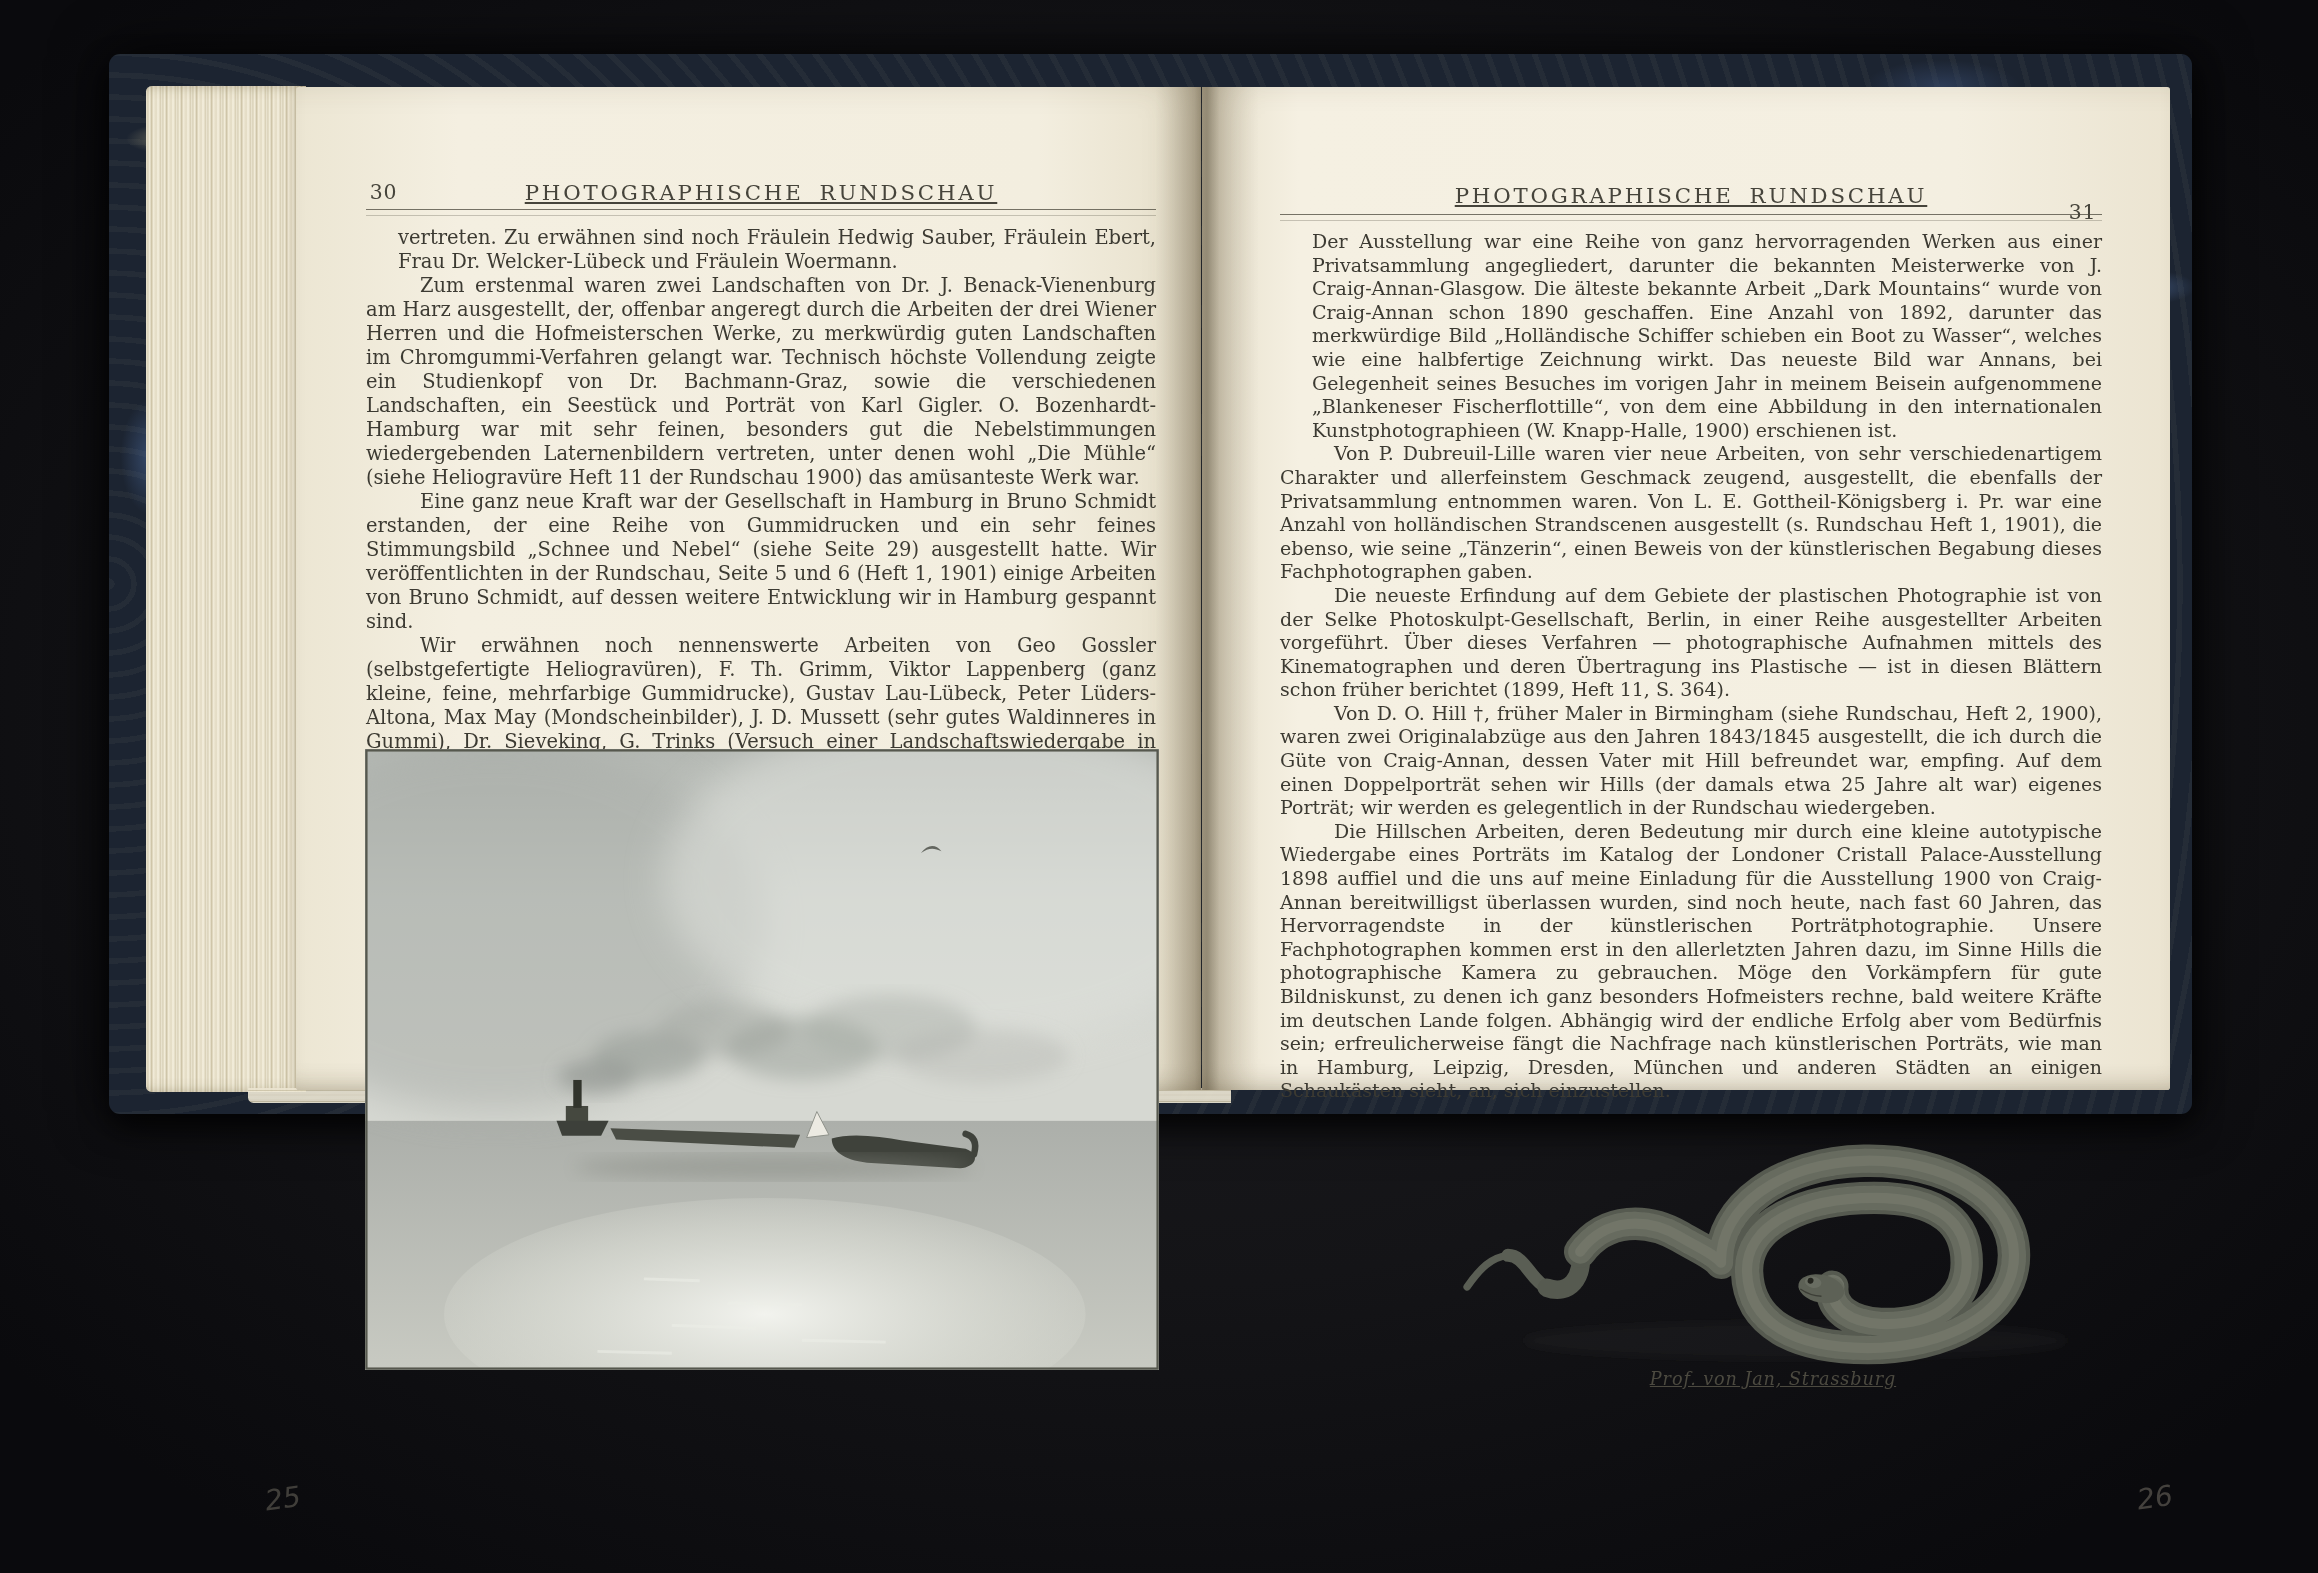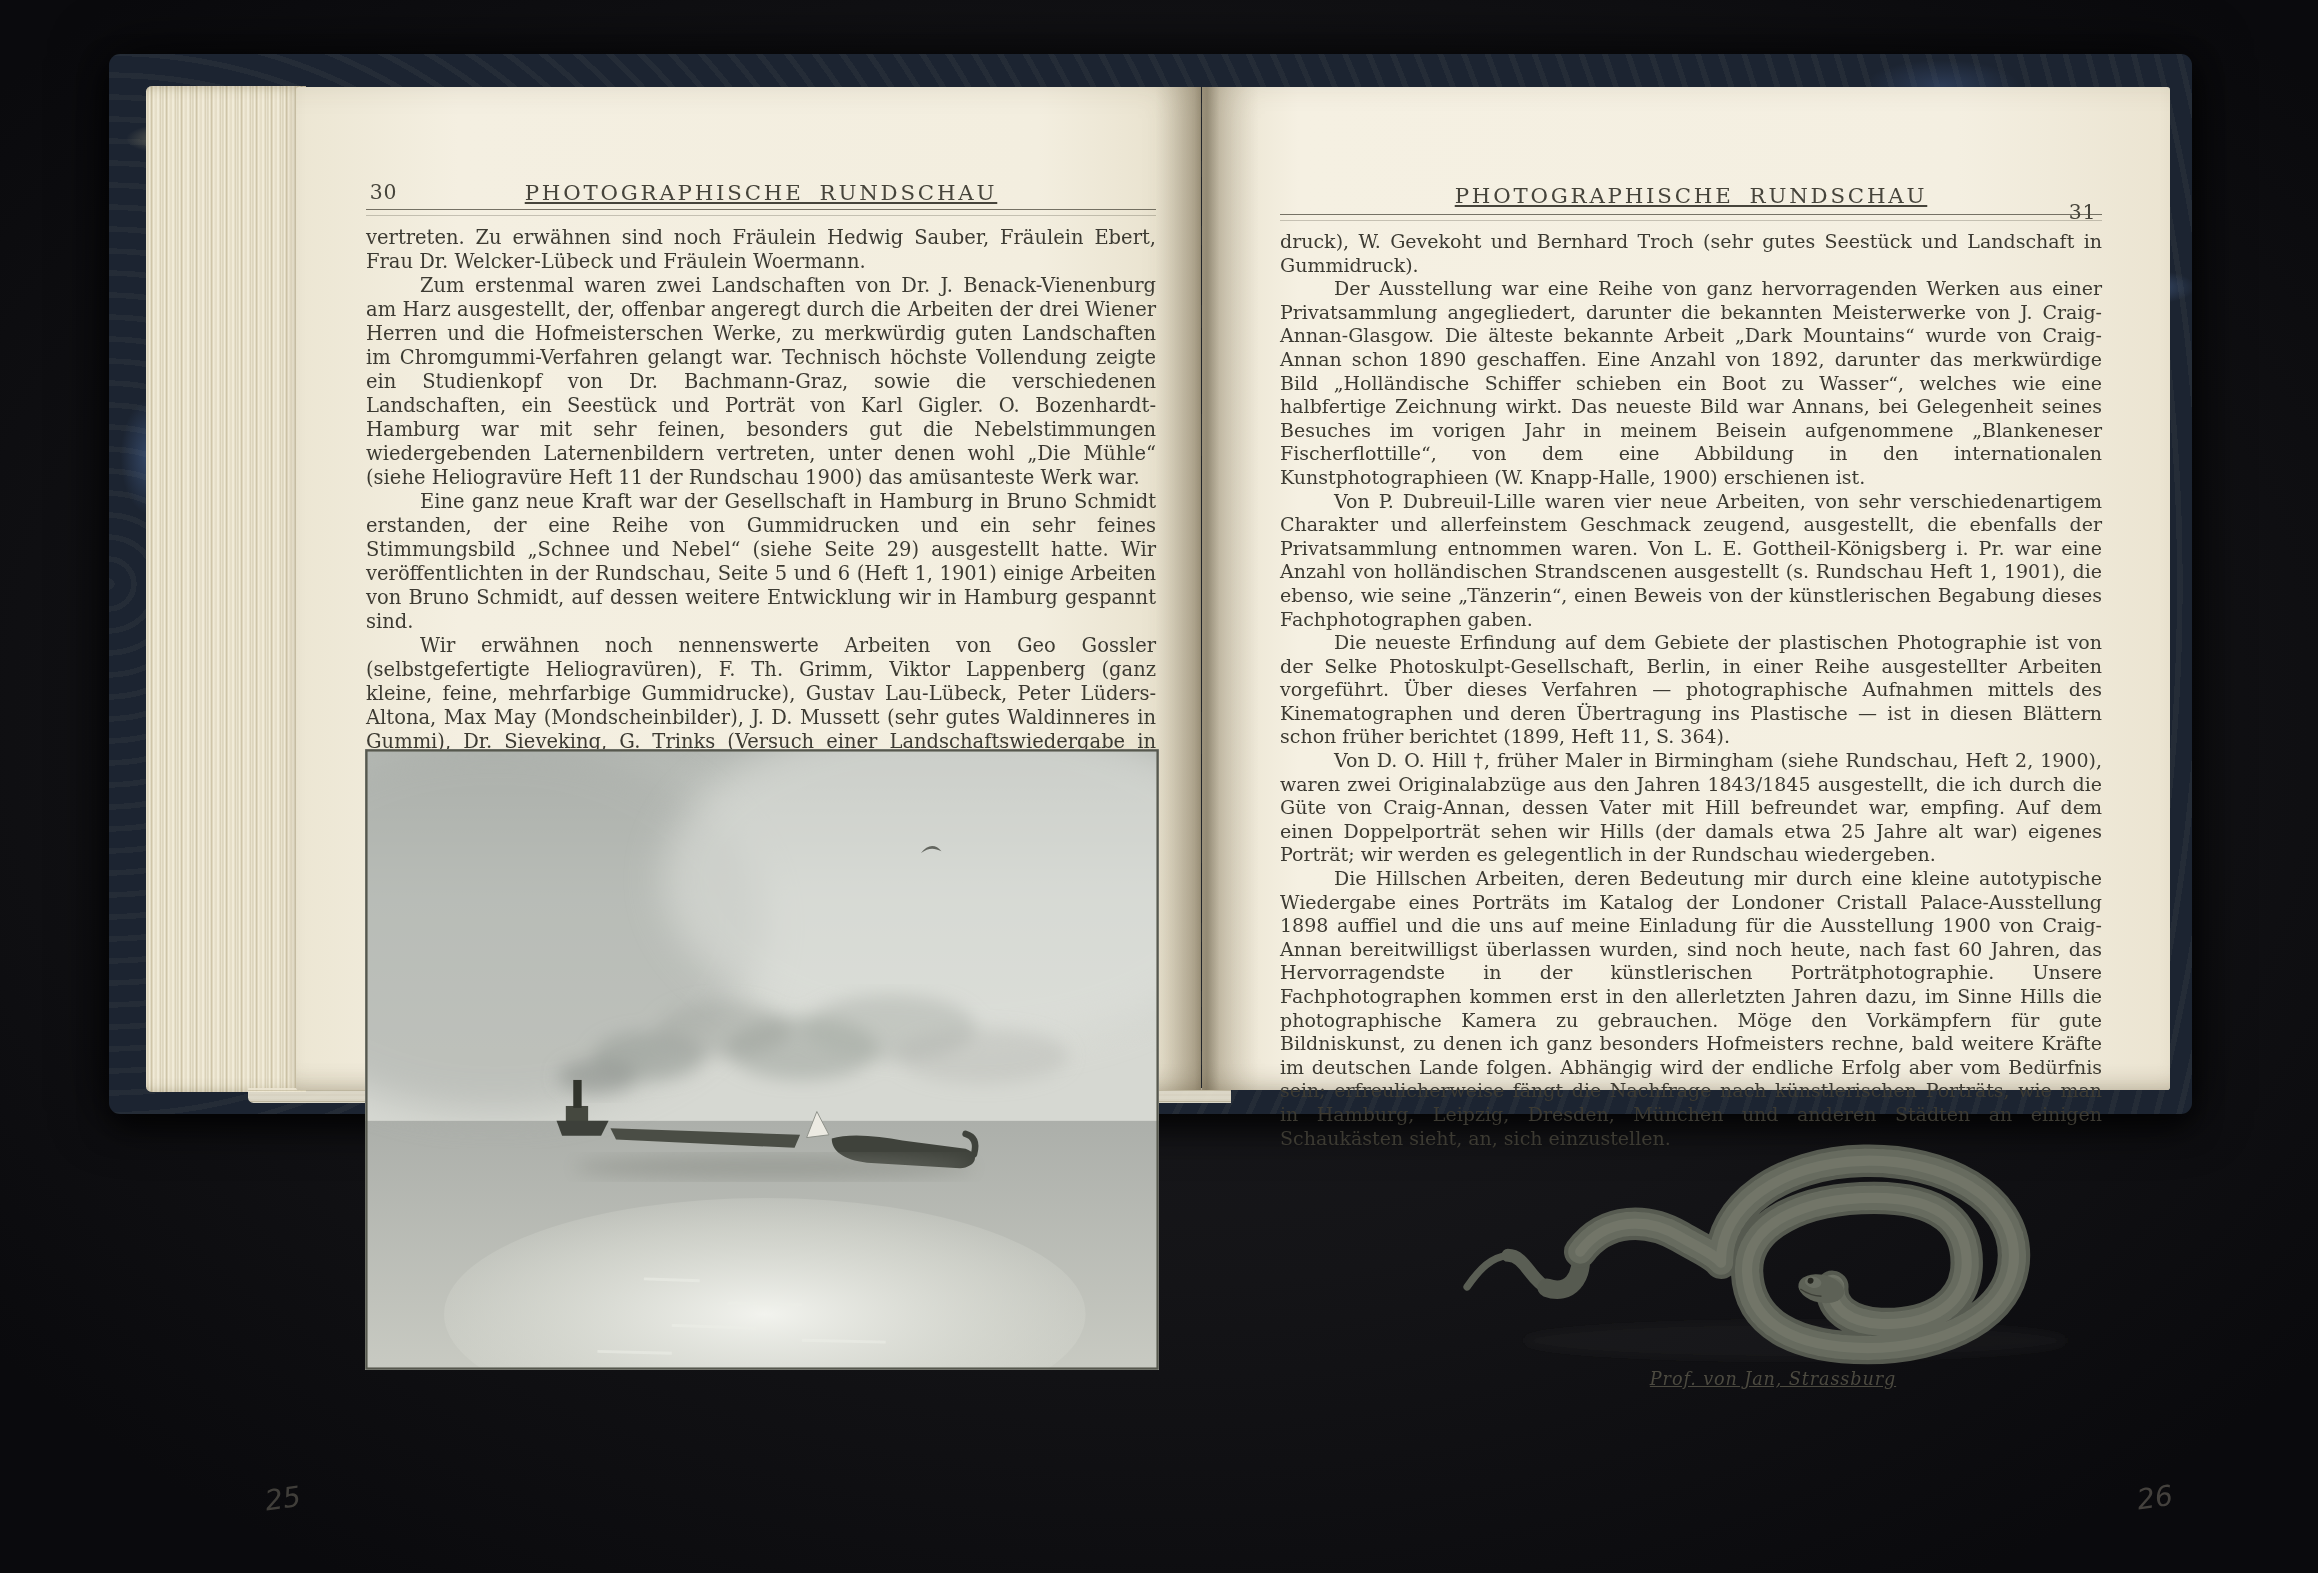--- a/index.html
+++ b/index.html
@@ -69,21 +69,21 @@
     text-decoration:underline;
   }
   .pageno{position:absolute; top:0; font-size:20.4px; color:#46443b; letter-spacing:0.9px;}
   .rule{position:absolute; height:4.6px;
     border-top:1.9px solid rgba(75,72,60,.75);
     border-bottom:0.9px solid rgba(75,72,60,.28);}
   .body{position:absolute; text-align:justify;}
   .page.left  .body{top:139px; left:70px; width:790px; font-size:19.5px;  line-height:24px;}
   .page.right .body{top:143px; left:78px; width:822px; font-size:19px; line-height:23.6px;}
   .body p{margin:0; text-indent:54px;}
-  .body p:first-child{text-indent:0;}
+  .body p:first-child{text-indent:0;margin-left:32px;}
   .header-row.left-h{top:93px; left:70px; width:790px;}
   .rule.left-r{top:122px; left:70px; width:790px;}
   .header-row.right-h{top:96px; left:78px; width:822px;}
   .rule.right-r{top:127px; left:78px; width:822px;}
   
   figure{margin:0; position:absolute;}
   .photo-fig{top:662px; left:69px; width:794px; height:621px;}
   .photo-fig svg{display:block; width:100%; height:100%;}
   .snake-fig{top:1018px; left:241px; width:660px; height:271px;}
   .snake-fig svg{display:block; width:100%; height:100%;}
@@ -185,21 +185,20 @@
     </div>
 
     <div class="page right">
       <div class="header-row right-h">
         <span class="running-title">PHOTOGRAPHISCHE RUNDSCHAU</span>
         <span class="pageno" style="right:5.6px;margin-top:17px;">31</span>
       </div>
       <div class="rule right-r"></div>
 
       <div class="body">
-        <p>druck),  W. Gevekoht und Bernhard Troch (sehr gutes Seestück und Landschaft in Gummidruck).</p>
         <p>Der Ausstellung war eine Reihe von ganz hervorragenden Werken aus einer Privatsammlung angegliedert, darunter die bekannten Meisterwerke von J. Craig-Annan-Glasgow.  Die älteste bekannte Arbeit „Dark Mountains“ wurde von Craig-Annan schon 1890 geschaffen.  Eine Anzahl von 1892, darunter das merkwürdige Bild „Holländische Schiffer schieben ein Boot zu Wasser“, welches wie eine halbfertige Zeichnung wirkt.  Das neueste Bild war Annans, bei Gelegenheit seines Besuches im vorigen Jahr in meinem Beisein aufgenommene „Blankeneser Fischerflottille“, von dem eine Abbildung in den internationalen Kunstphotographieen (W. Knapp-Halle, 1900) erschienen ist.</p>
         <p>Von P. Dubreuil-Lille waren vier neue Arbeiten, von sehr verschiedenartigem Charakter und allerfeinstem Geschmack zeugend, ausgestellt, die ebenfalls der Privatsammlung entnommen waren.  Von L. E. Gottheil-Königsberg i. Pr. war eine Anzahl von holländischen Strandscenen ausgestellt (s. Rundschau Heft 1, 1901), die ebenso, wie seine „Tänzerin“, einen Beweis von der künstlerischen Begabung dieses Fachphotographen gaben.</p>
         <p>Die neueste Erfindung auf dem Gebiete der plastischen Photographie ist von der Selke Photoskulpt-Gesellschaft, Berlin, in einer Reihe ausgestellter Arbeiten vorgeführt.  Über dieses Verfahren — photographische Aufnahmen mittels des Kinematographen und deren Übertragung ins Plastische — ist in diesen Blättern schon früher berichtet (1899, Heft 11, S. 364).</p>
         <p>Von D. O. Hill †, früher Maler in Birmingham (siehe Rundschau, Heft 2, 1900), waren zwei Originalabzüge aus den Jahren 1843/1845 ausgestellt, die ich durch die Güte von Craig-Annan, dessen Vater mit Hill befreundet war, empfing.  Auf dem einen Doppelporträt sehen wir Hills (der damals etwa 25 Jahre alt war) eigenes Porträt; wir werden es gelegentlich in der Rundschau wiedergeben.</p>
         <p>Die Hillschen Arbeiten, deren Bedeutung mir durch eine kleine autotypische Wiedergabe eines Porträts im Katalog der Londoner Cristall Palace-Ausstellung 1898 auffiel und die uns auf meine Einladung für die Ausstellung 1900 von Craig-Annan bereitwilligst überlassen wurden, sind noch heute, nach fast 60 Jahren, das Hervorragendste in der künstlerischen Porträtphotographie.  Unsere Fachphotographen kommen erst in den allerletzten Jahren dazu, im Sinne Hills die photographische Kamera zu gebrauchen.  Möge den Vorkämpfern für gute Bildniskunst, zu denen ich ganz besonders Hofmeisters rechne, bald weitere Kräfte im deutschen Lande folgen.  Abhängig wird der endliche Erfolg aber vom Bedürfnis sein; erfreulicherweise fängt die Nachfrage nach künstlerischen Porträts, wie man in Hamburg, Leipzig, Dresden, München und anderen Städten an einigen Schaukästen sieht, an, sich einzustellen.</p>
       </div>
 
       <figure class="snake-fig">
         <svg viewBox="0 0 712 292">
           <defs>

